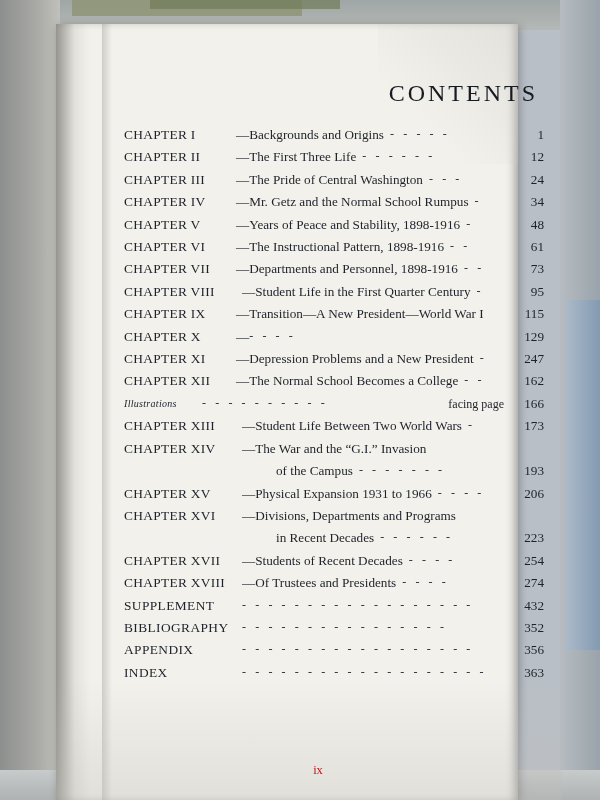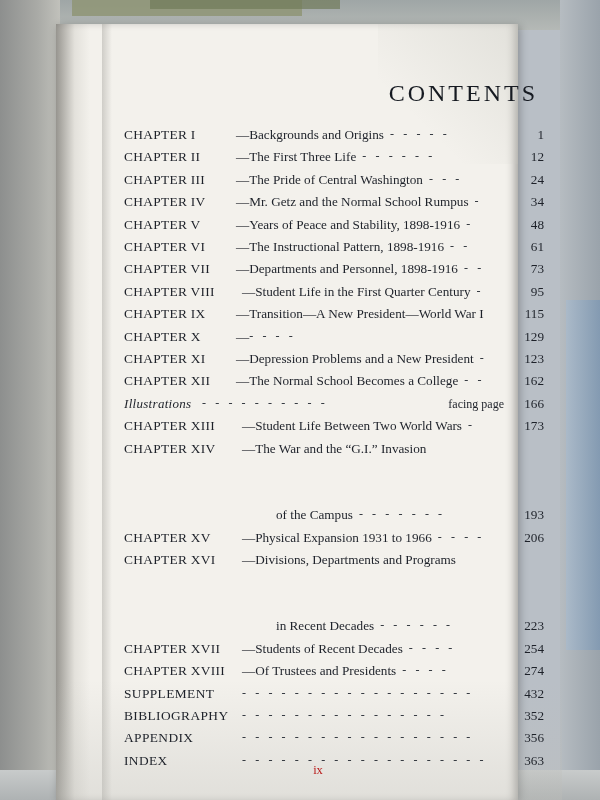--- a/index.html
+++ b/index.html
@@ -152,28 +152,27 @@
     text-align: right;
     font-size: 13.2px;
   }
   .row.cont {
     
   }
   .row.cont .chap { visibility: hidden; }
   .row.cont .dash { visibility: hidden; }
   .indent-cont {
     padding-left: 24px;
-    margin-top: 44px;
   }
   .illus .chap {
     font-style: italic;
     font-variant: normal;
     width: 78px;
     flex: 0 0 78px;
-    font-size: 13px;
+    font-size: 10px;
   }
   .illus .facing {
     font-size: 12px;
     padding-right: 6px;
   }
   .plain .chap {
     font-variant: small-caps;
     letter-spacing: .4px;
   }
   .folio {
@@ -277,21 +276,21 @@
           <span class="chap">CHAPTER X</span>
           <span class="dash">—</span>
           <span class="leader">- - - -</span>
           <span class="pg">129</span>
         </div>
         <div class="row">
           <span class="chap">CHAPTER XI</span>
           <span class="dash">—</span>
           <span class="title">Depression Problems and a New President</span>
           <span class="leader">-</span>
-          <span class="pg">123</span>
+          <span class="pg">247</span>
         </div>
         <div class="row">
           <span class="chap">CHAPTER XII</span>
           <span class="dash">—</span>
           <span class="title">The Normal School Becomes a College</span>
           <span class="leader">- -</span>
           <span class="pg">162</span>
         </div>
 
         <div class="row illus">

